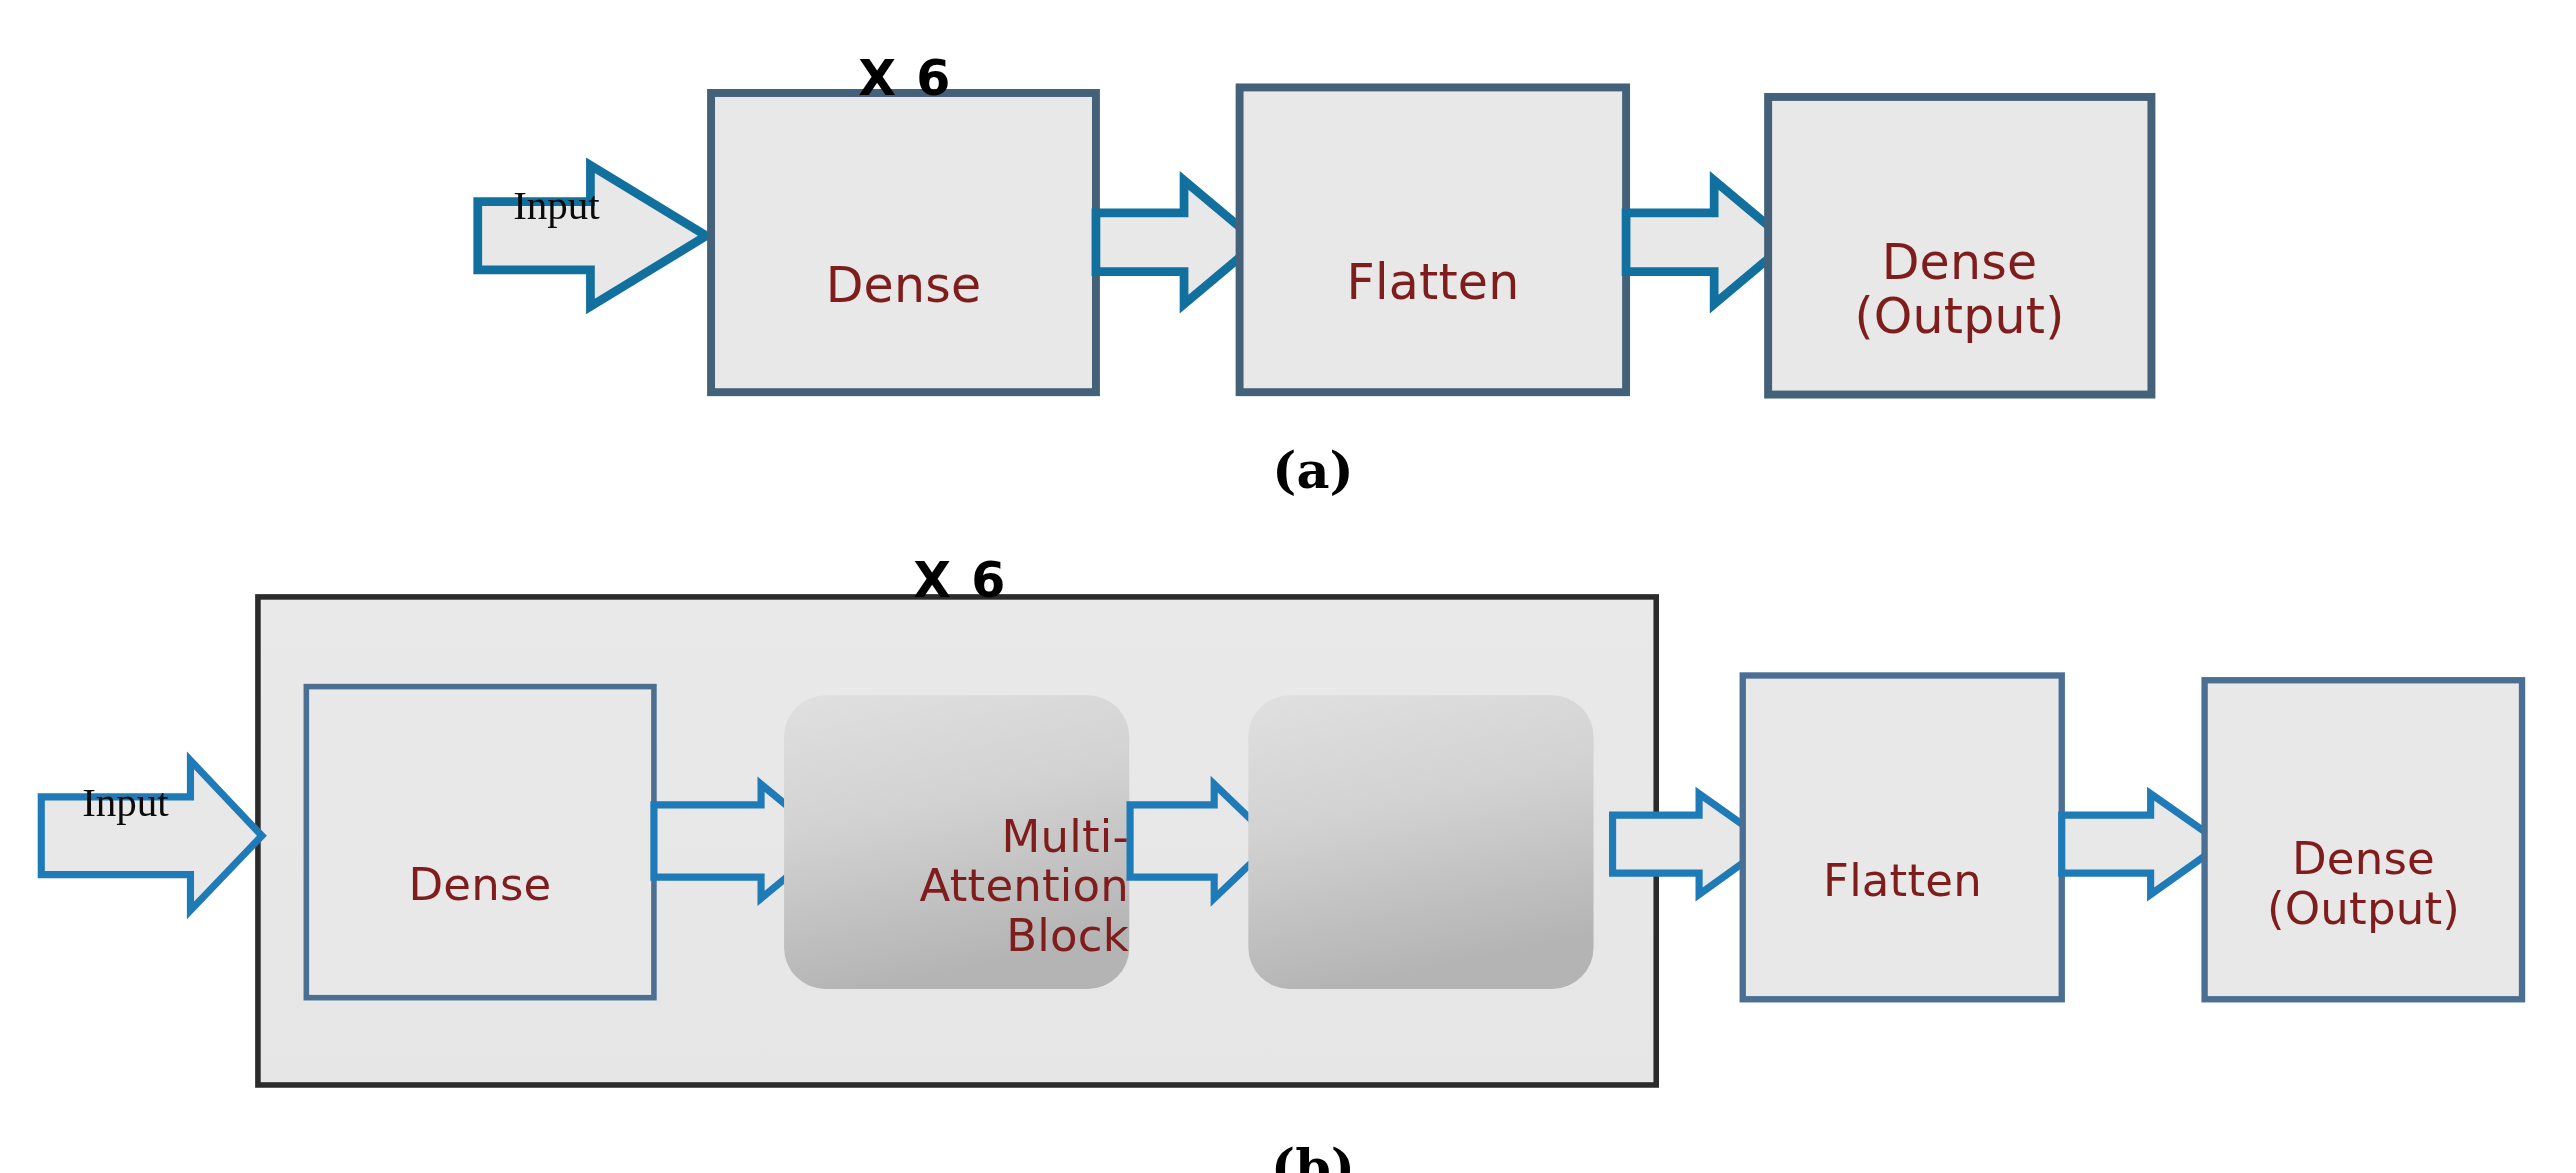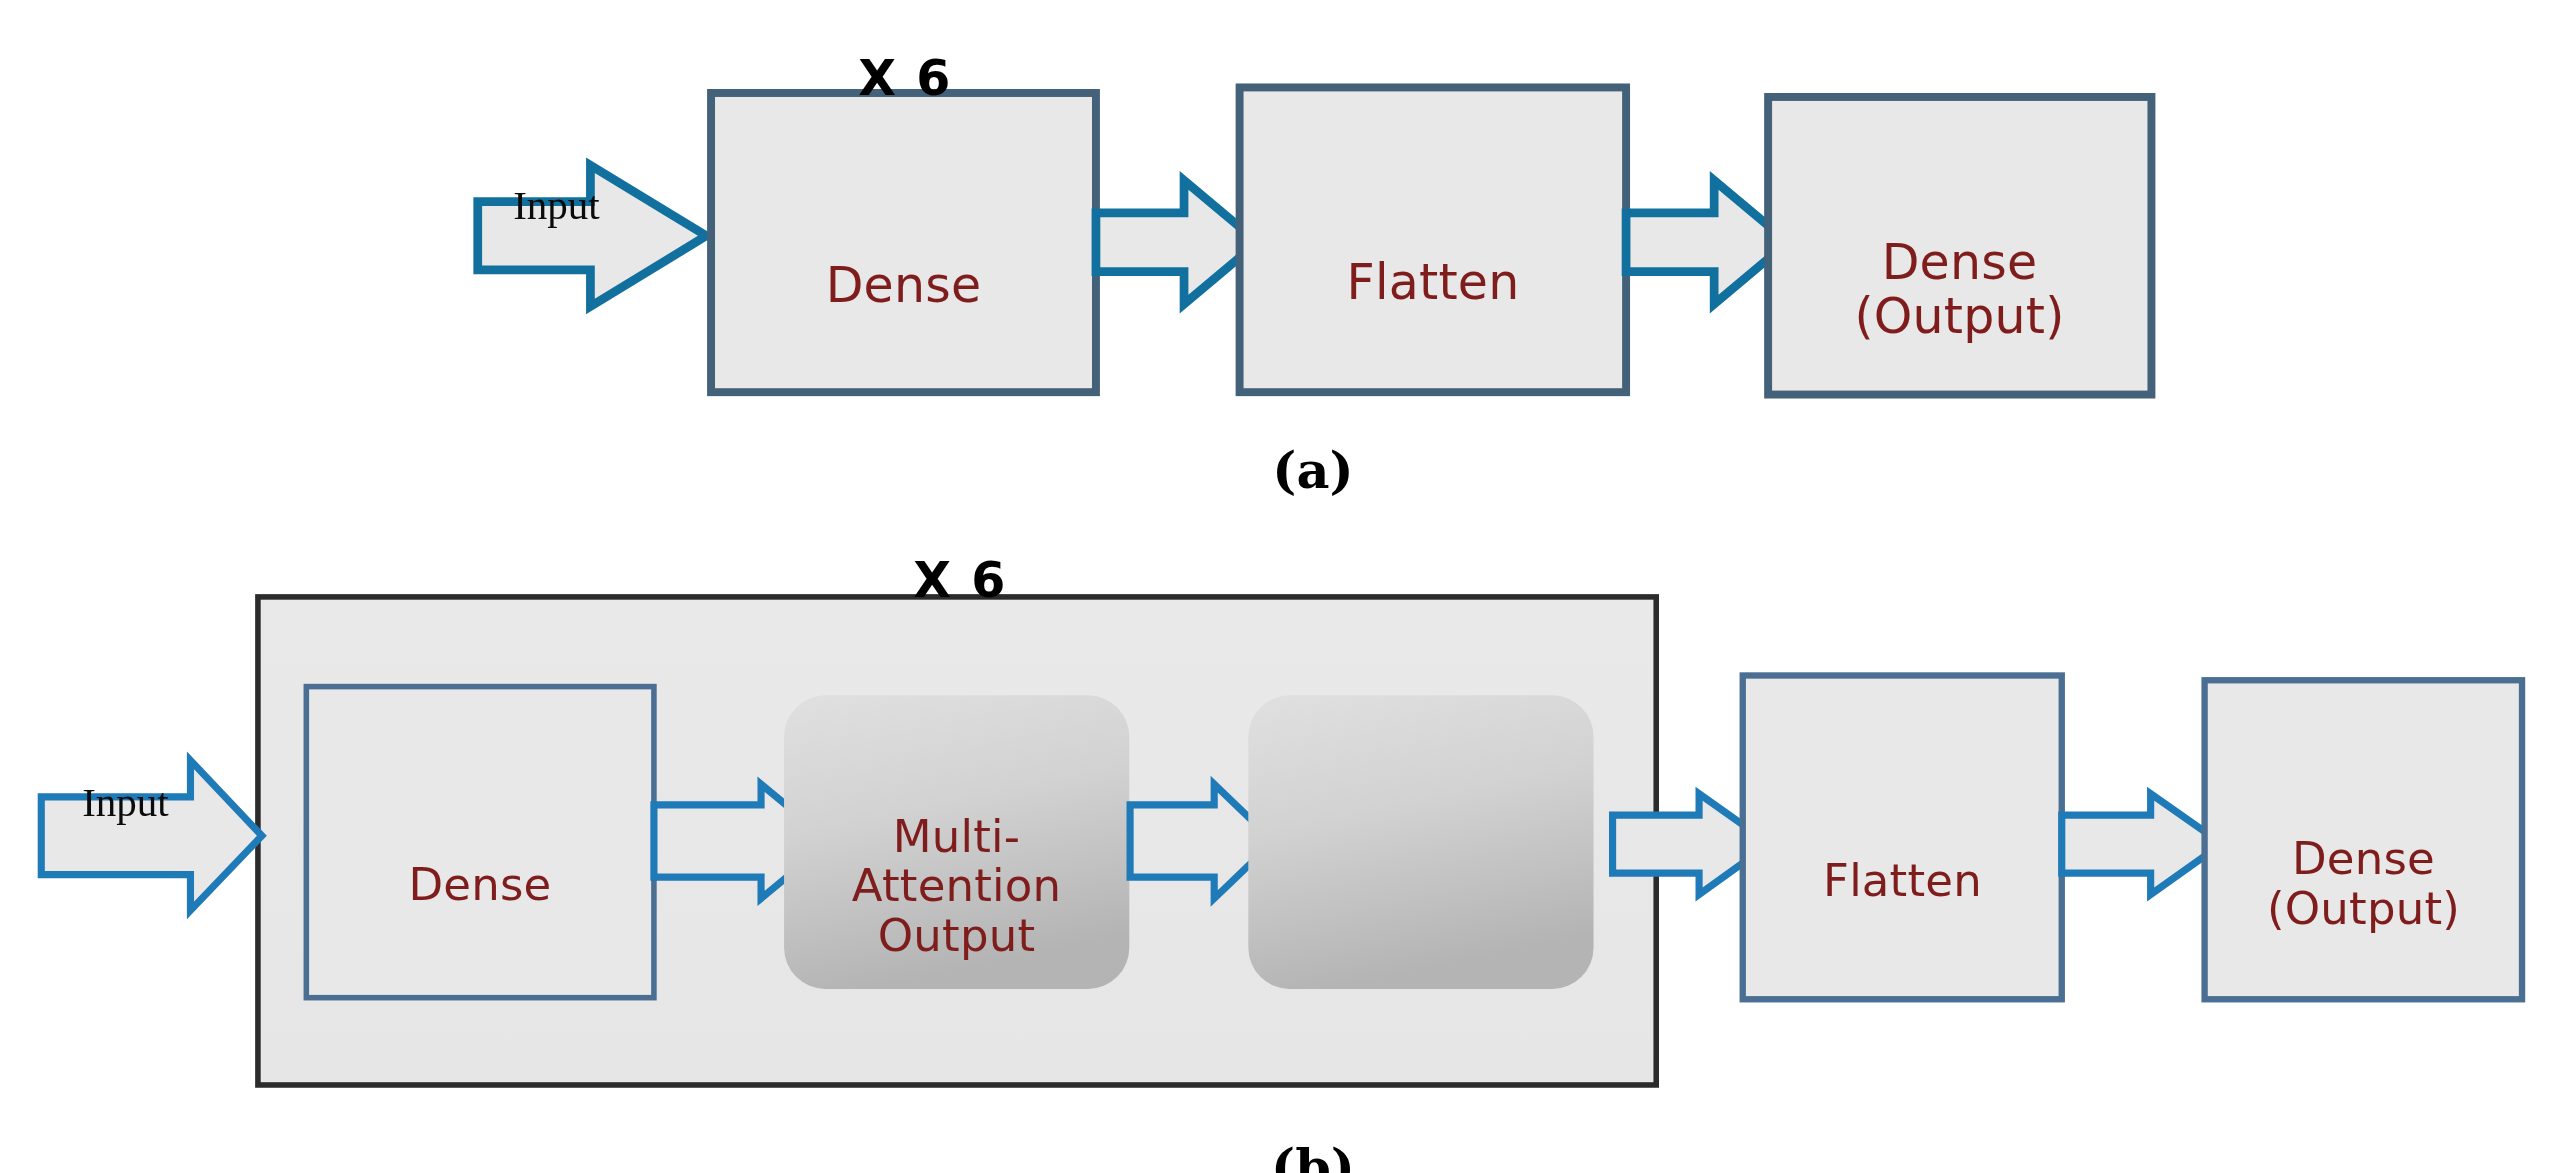--- a/index.html
+++ b/index.html
@@ -90,24 +90,24 @@
   </div>
 
   <div class="lbl caption" style="left:1214px;top:389px;width:198px;height:76px;">(a)</div>
 
   <div class="lbl xlbl" style="left:845px;top:506px;width:230px;height:63px;">X 6</div>
 
   <div class="lbl inputlbl" style="left:46px;top:734px;width:159px;height:49px;">Input</div>
 
   <div class="lbl blocktext small" style="left:306px;top:686px;width:348px;height:311px;">Dense</div>
 
-  <div class="lbl blocktext small tight" style="left:784px;top:695px;width:345px;height:294px;flex-direction:column;">
+  <div class="lbl blocktext small tight" style="left:784px;top:695px;width:345px;height:294px;flex-direction:column;align-items:flex-end;">
     <span>Multi-</span>
     <span>Attention</span>
-    <span>Output</span>
+    <span>Block</span>
   </div>
 
 
   <div class="lbl blocktext small" style="left:1743px;top:675px;width:319px;height:324px;">Flatten</div>
 
   <div class="lbl blocktext small tight" style="left:2205px;top:680px;width:317px;height:319px;flex-direction:column;">
     <span>Dense</span>
     <span>(Output)</span>
   </div>
 

